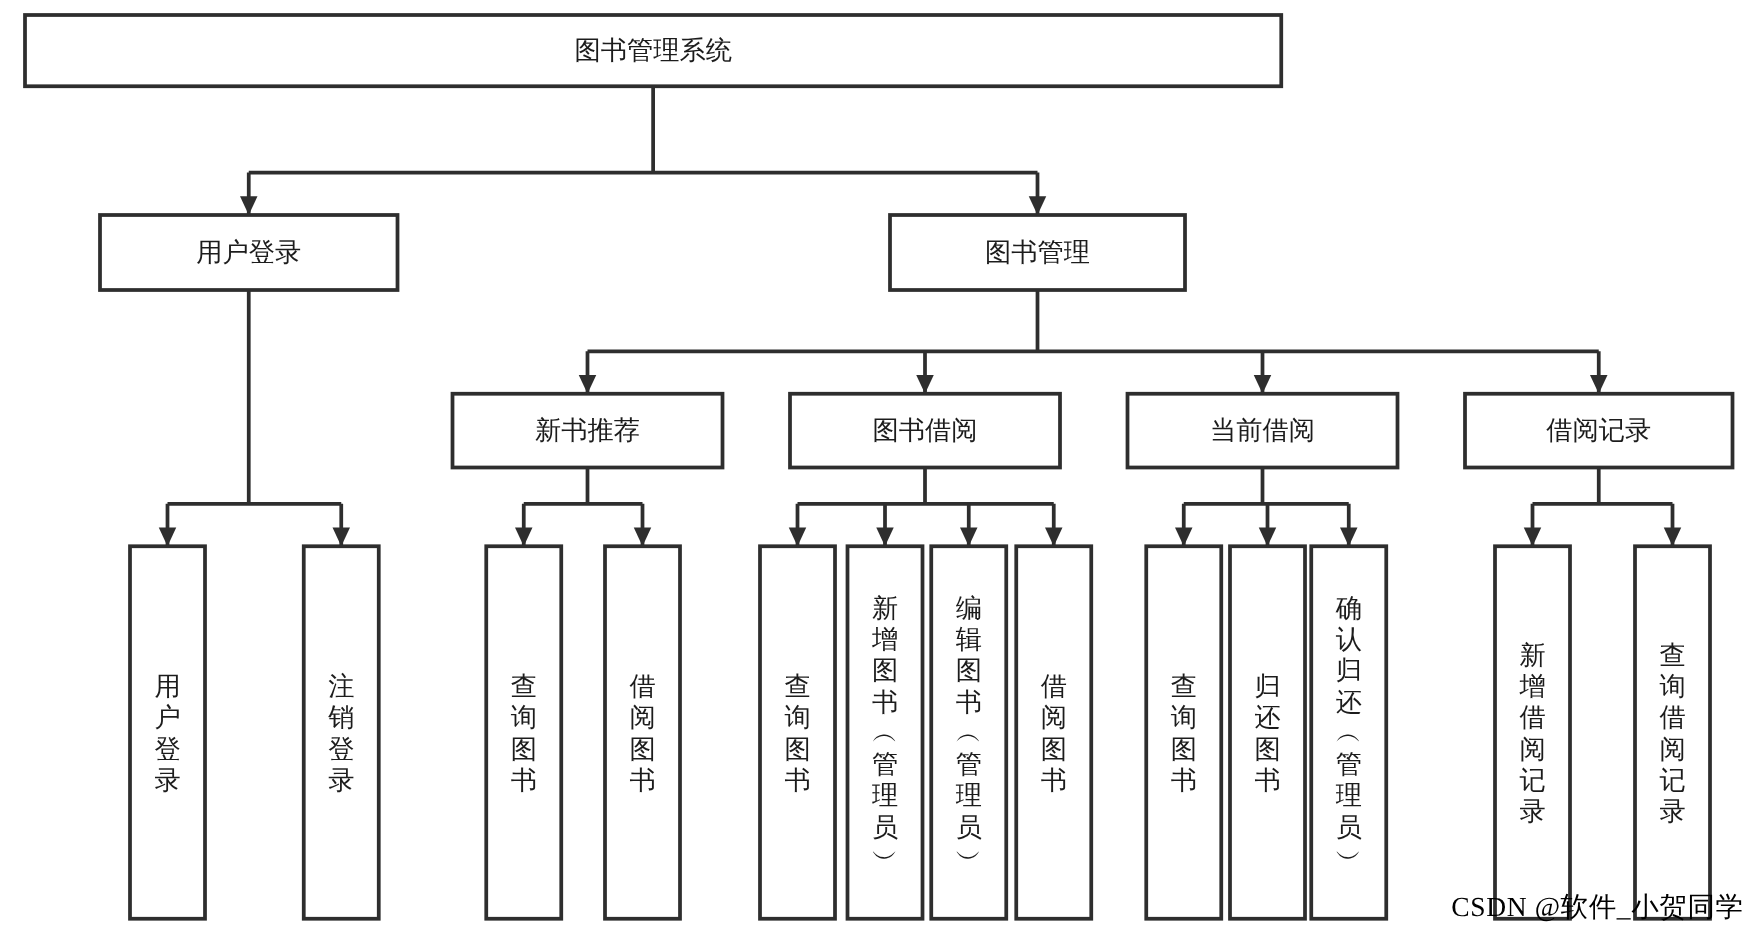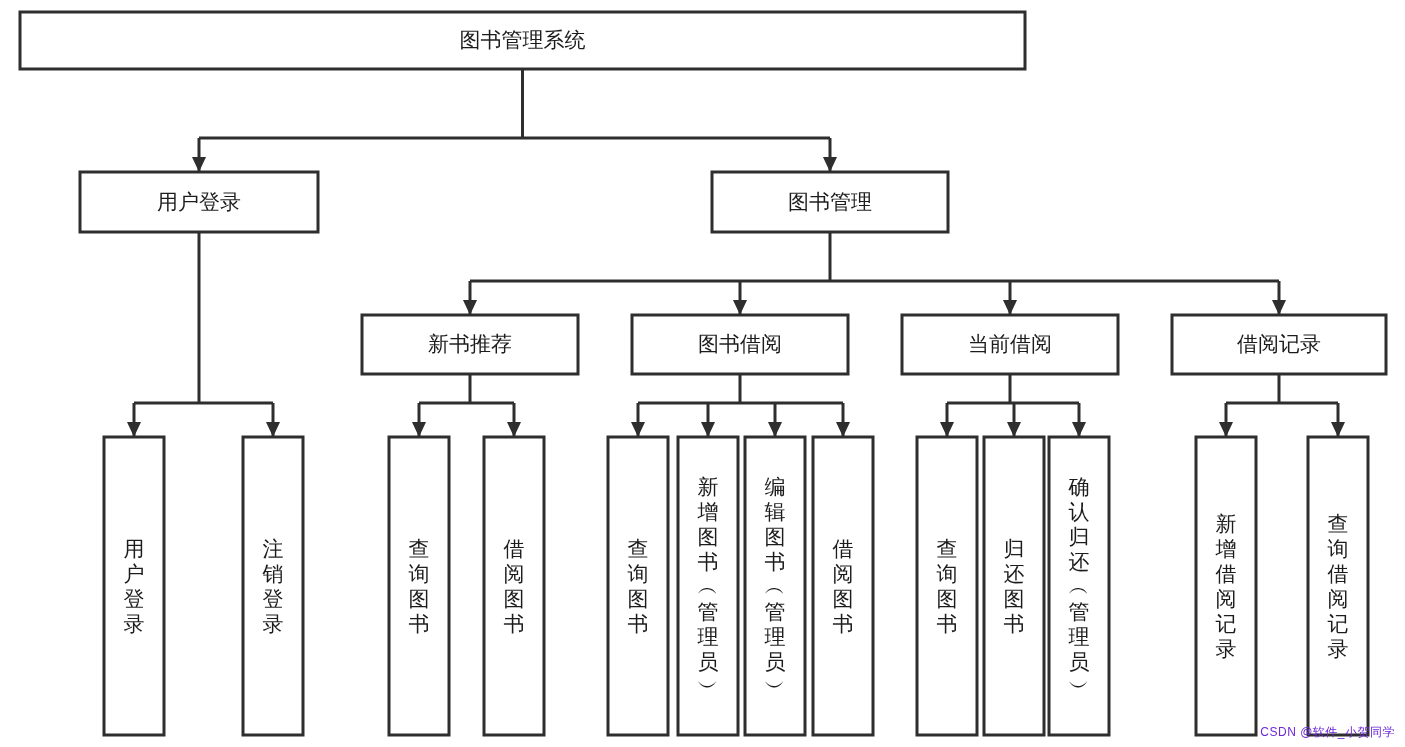--- a/index.html
+++ b/index.html
@@ -52,23 +52,23 @@
   .node-label-v {
     font-family: "Liberation Sans", "DejaVu Sans", sans-serif;
     font-size: 21px;
     fill: #1c1c1c;
     text-anchor: middle;
   }
   .watermark {
     position: absolute;
     right: 10px;
     bottom: 6px;
-    font-family: Liberation Sans, sans-serif;
-    font-size: 12px;
-    color: #6d28d9;
+    font-family: Liberation Serif, serif;
+    font-size: 22px;
+    color: #000000;
     white-space: nowrap;
     letter-spacing: 0.5px;
   }
 </style>
 </head>
 <body>
 
 <div id="diagram-root">
   <svg id="tree-svg" viewBox="0 0 1405 747">
     <g id="edge-layer">

